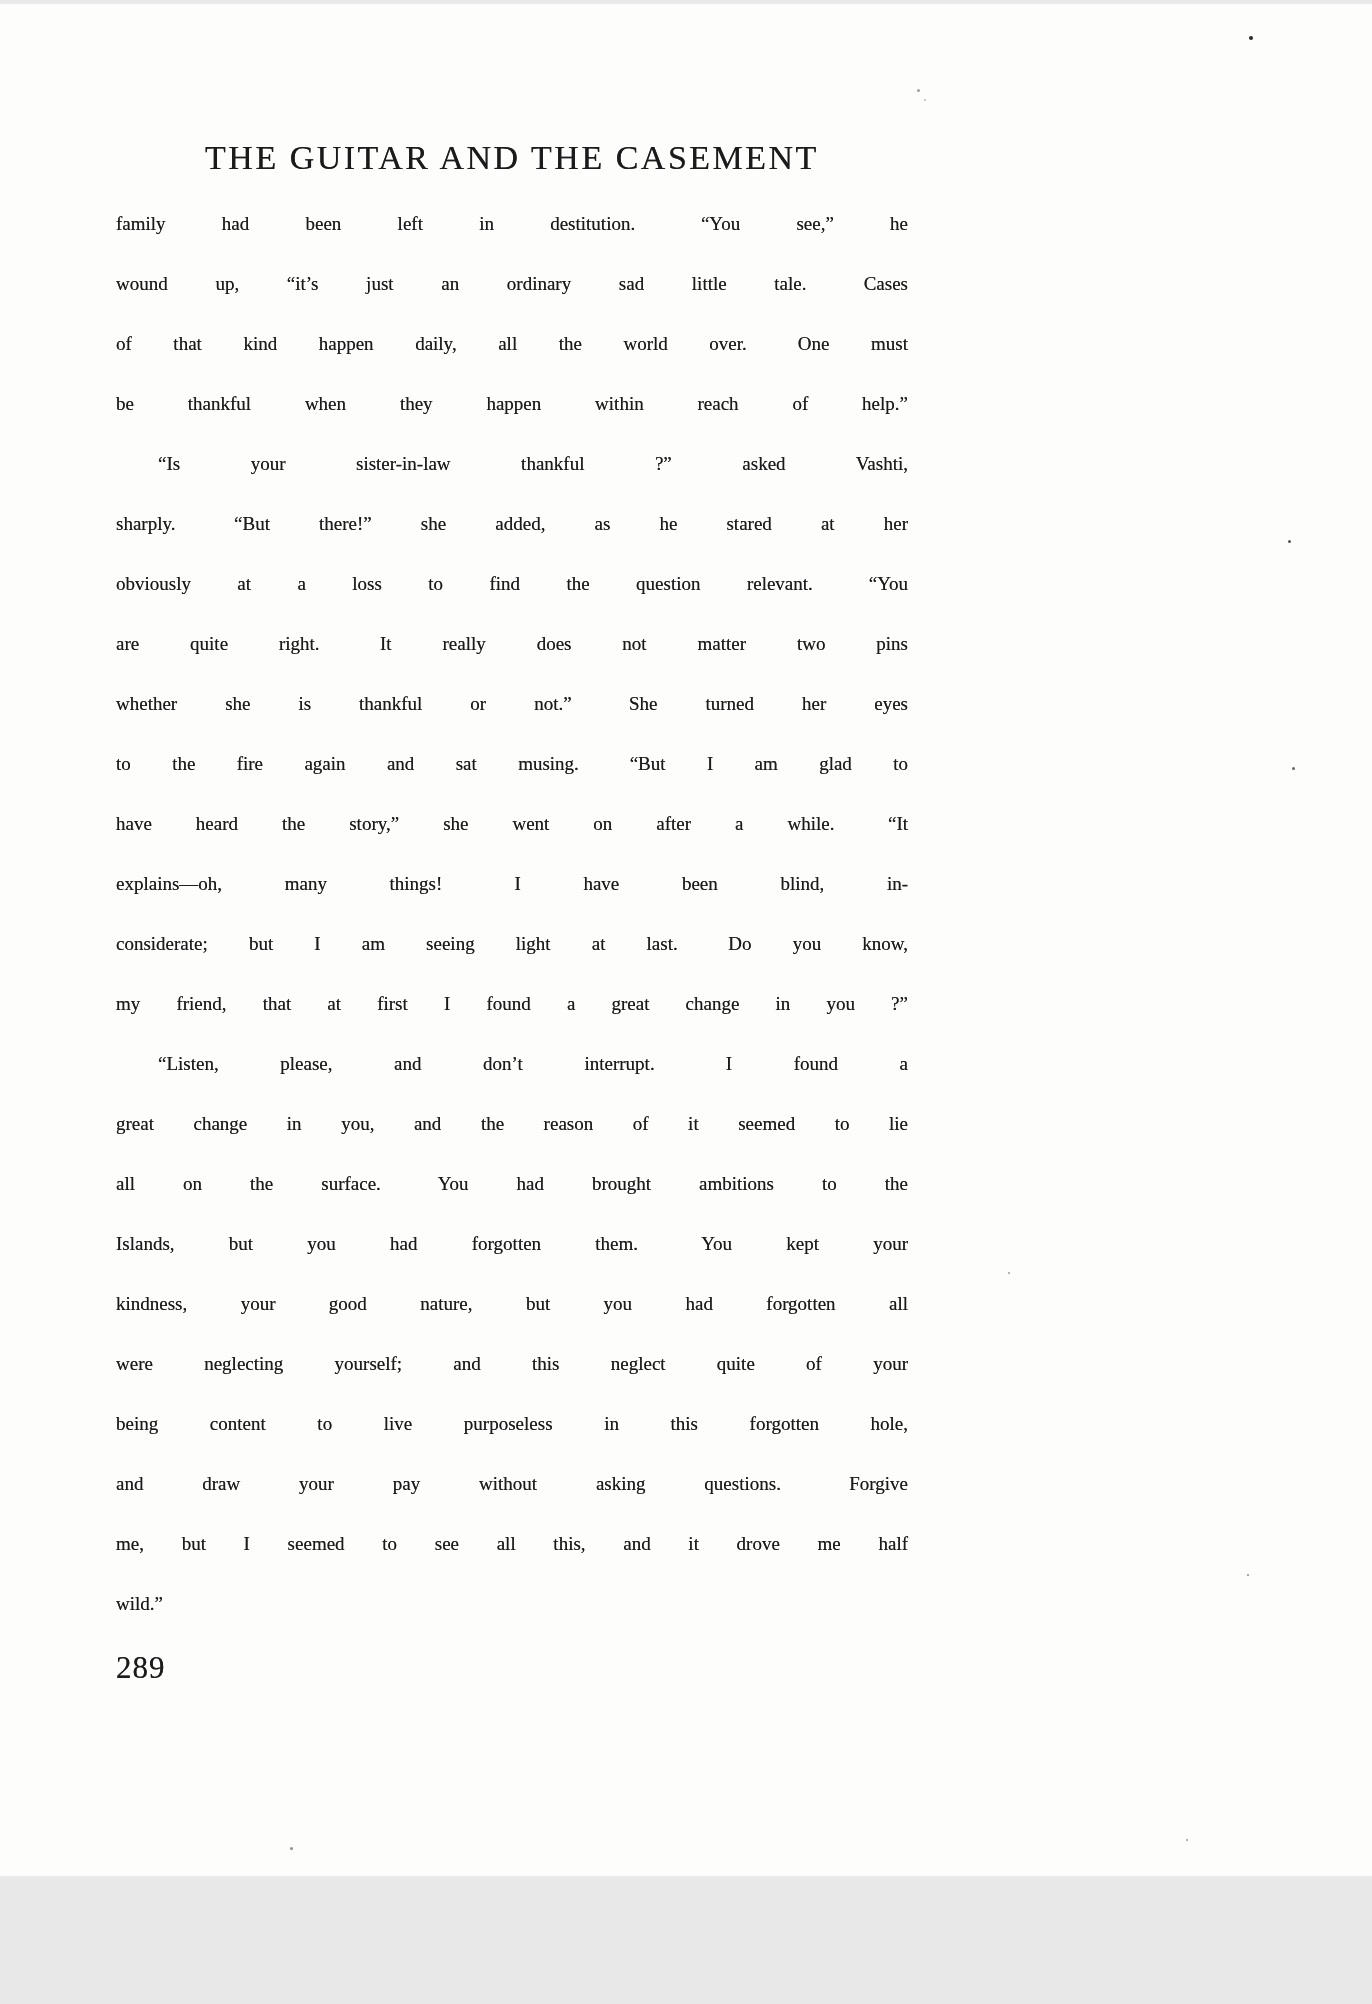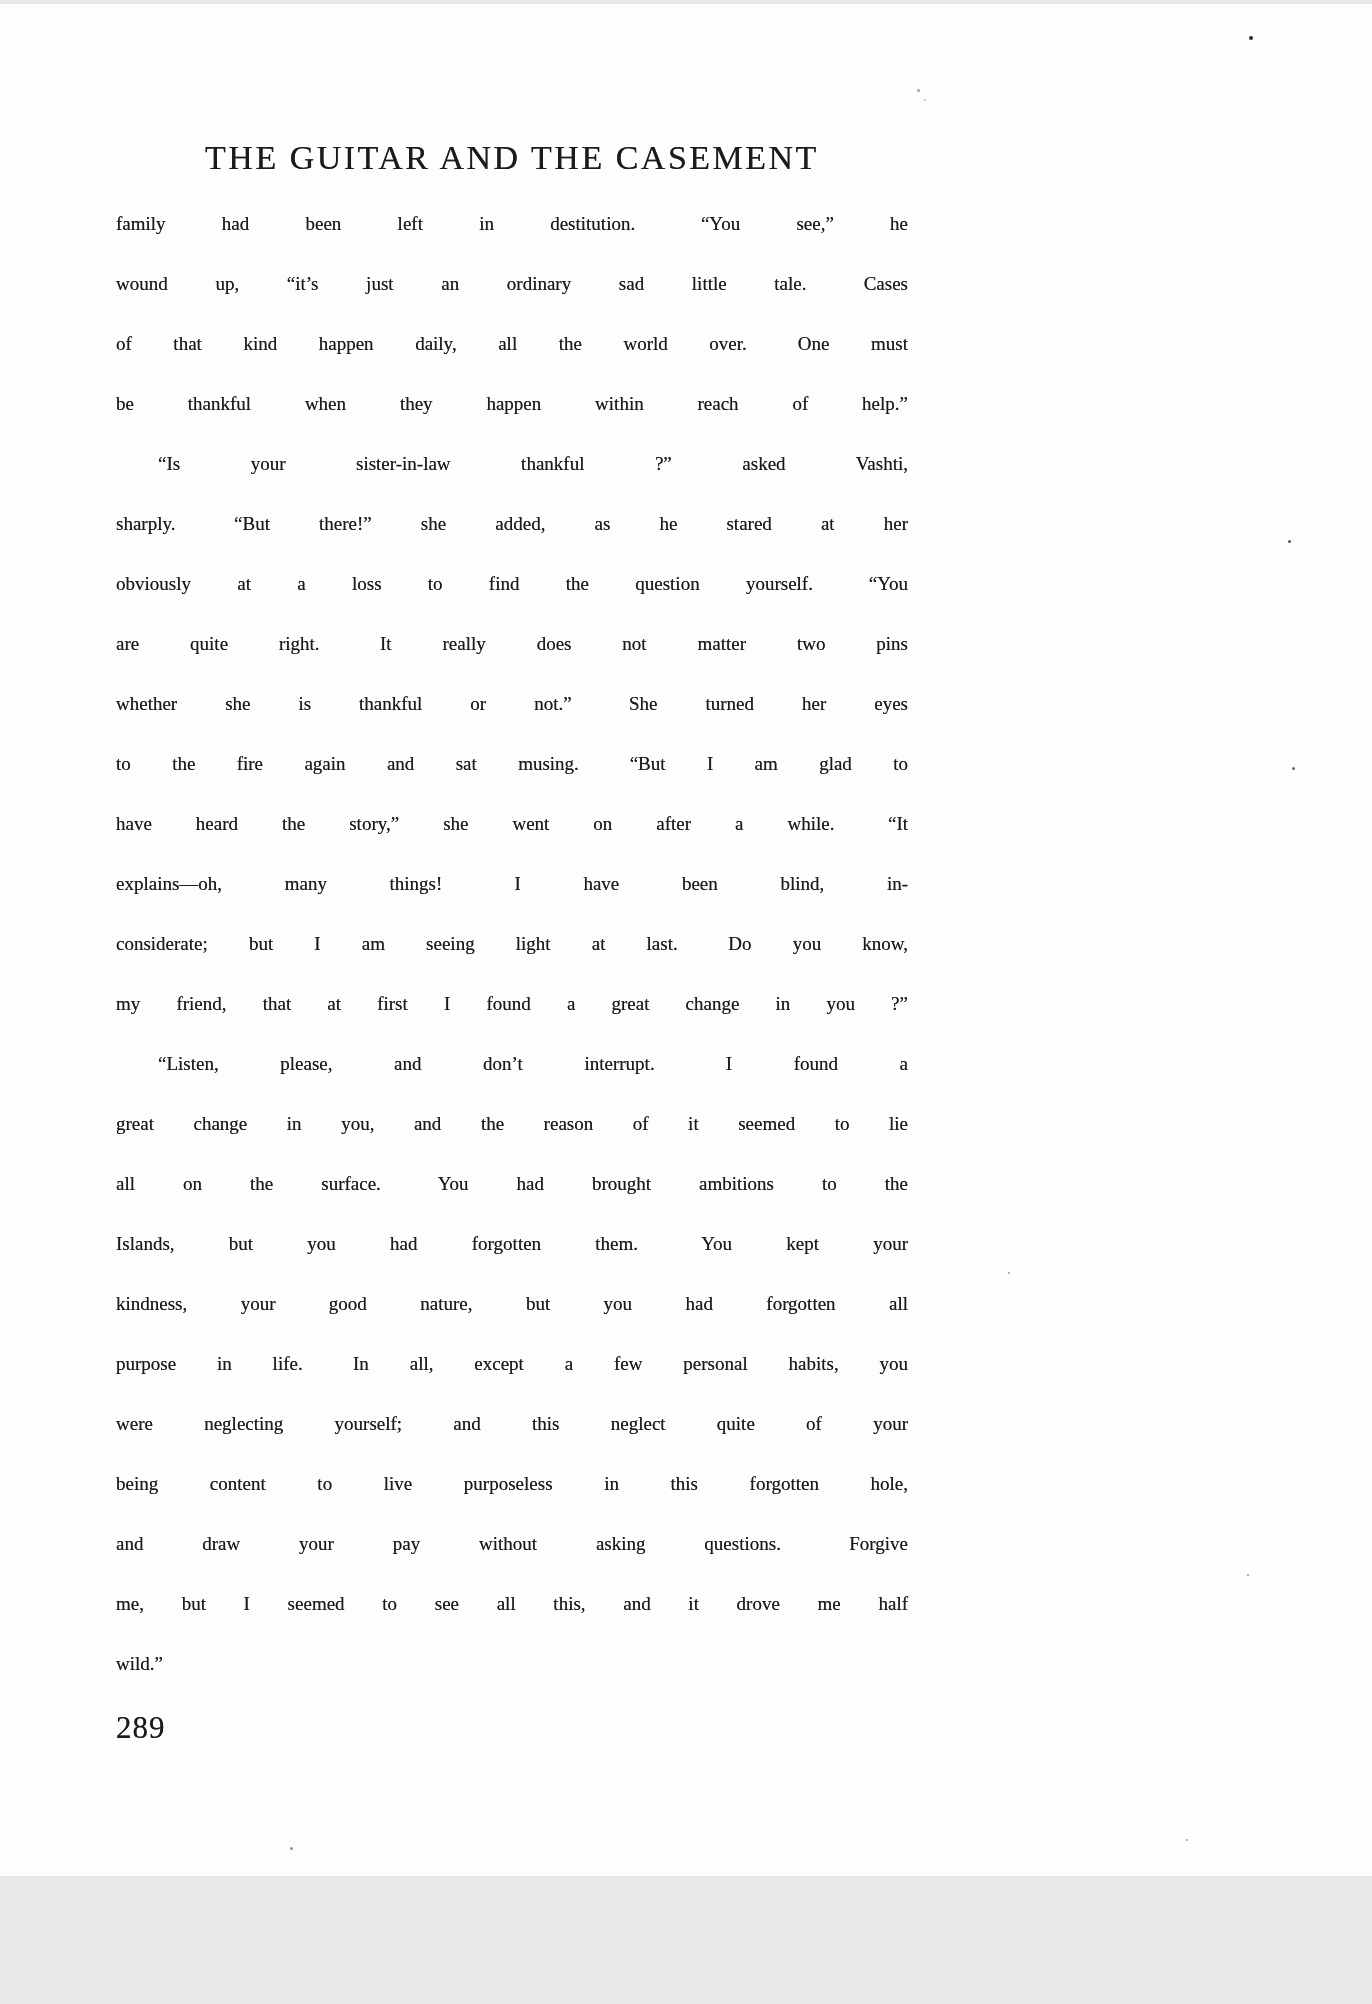--- a/index.html
+++ b/index.html
@@ -72,34 +72,33 @@
 <div class="page">
   <div class="content">
     <h1 class="title">THE GUITAR AND THE CASEMENT</h1>
     <div class="body-text">
         <div class="line">family had been left in destitution.  “You see,” he</div>
         <div class="line">wound up, “it’s just an ordinary sad little tale.  Cases</div>
         <div class="line">of that kind happen daily, all the world over.  One must</div>
         <div class="line">be thankful when they happen within reach of help.”</div>
         <div class="line indent">“Is your sister-in-law thankful ?” asked Vashti,</div>
         <div class="line">sharply.  “But there!” she added, as he stared at her</div>
-        <div class="line">obviously at a loss to find the question yourself.  “You</div>
+        <div class="line">obviously at a loss to find the question relevant.  “You</div>
         <div class="line">are quite right.  It really does not matter two pins</div>
         <div class="line">whether she is thankful or not.”  She turned her eyes</div>
         <div class="line">to the fire again and sat musing.  “But I am glad to</div>
         <div class="line">have heard the story,” she went on after a while.  “It</div>
         <div class="line">explains—oh, many things!  I have been blind, in-</div>
         <div class="line">considerate; but I am seeing light at last.  Do you know,</div>
         <div class="line">my friend, that at first I found a great change in you ?”</div>
         <div class="line indent">“Listen, please, and don’t interrupt.  I found a</div>
         <div class="line">great change in you, and the reason of it seemed to lie</div>
         <div class="line">all on the surface.  You had brought ambitions to the</div>
         <div class="line">Islands, but you had forgotten them.  You kept your</div>
         <div class="line">kindness, your good nature, but you had forgotten all</div>
-        <div class="line">purpose in life.  In all, except a few personal habits, you</div>
         <div class="line">were neglecting yourself; and this neglect quite of your</div>
         <div class="line">being content to live purposeless in this forgotten hole,</div>
         <div class="line">and draw your pay without asking questions.  Forgive</div>
         <div class="line">me, but I seemed to see all this, and it drove me half</div>
         <div class="line short">wild.”</div>
       </div>
     <div class="page-number">289</div>
   </div>
 
   <span class="speck s1"></span>

